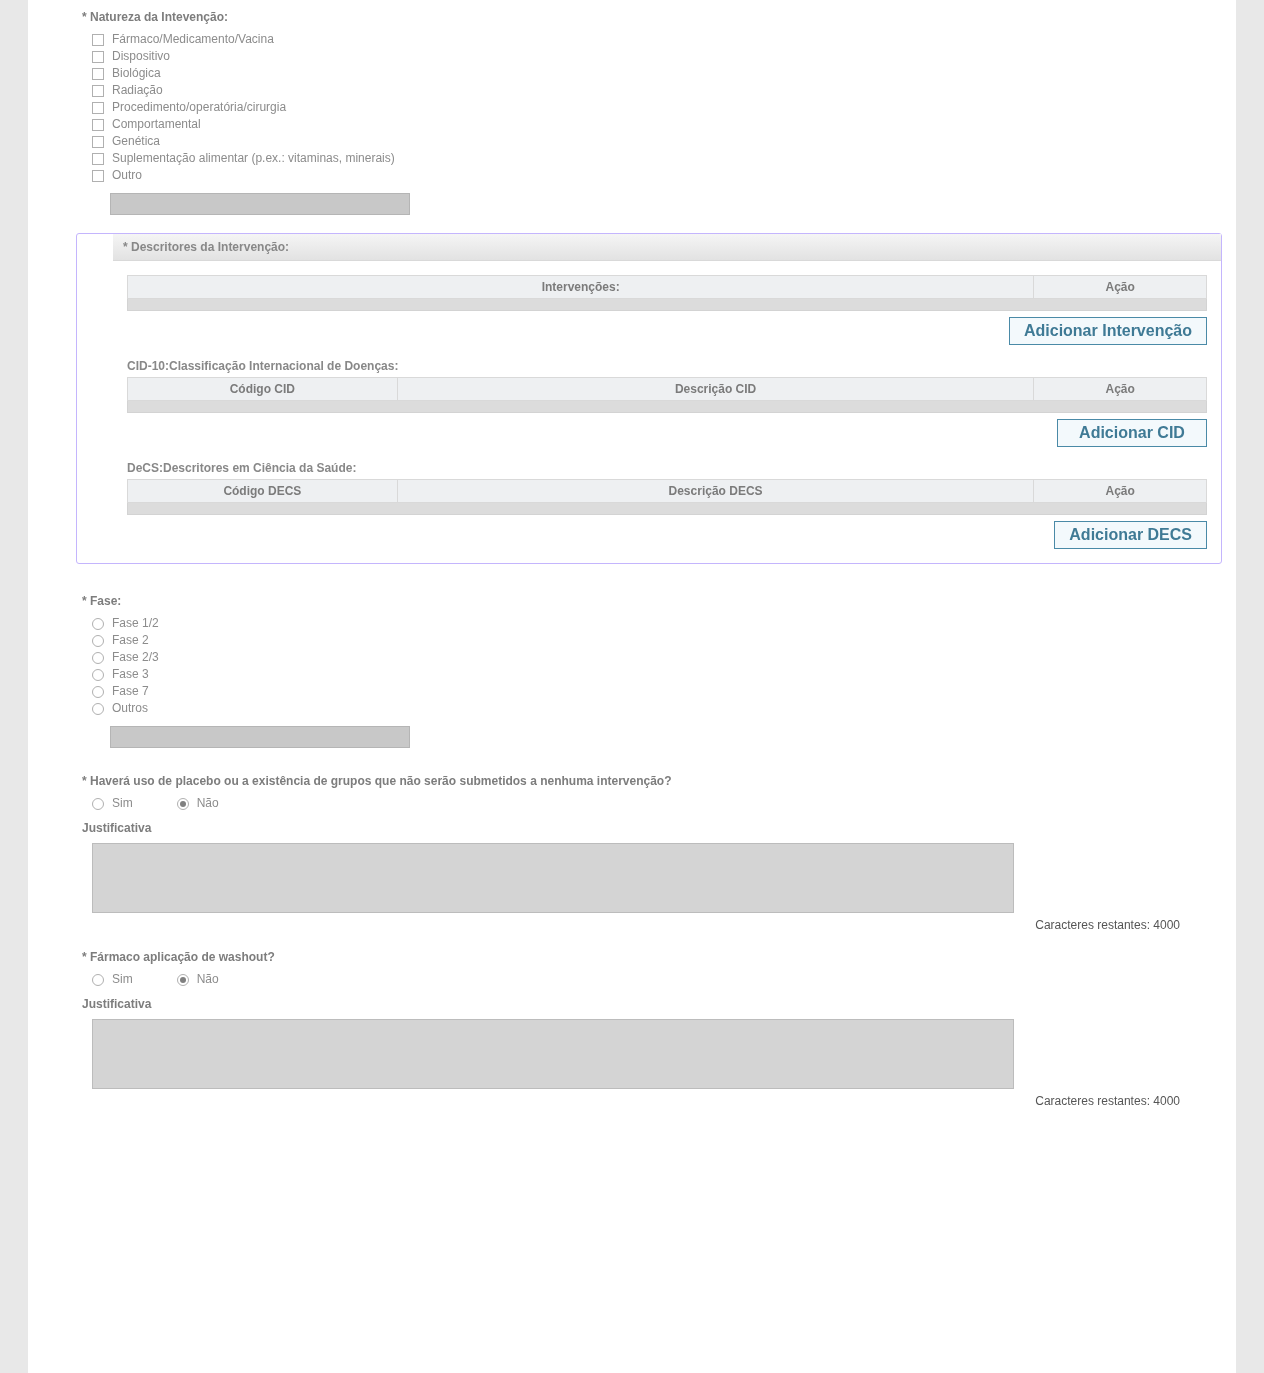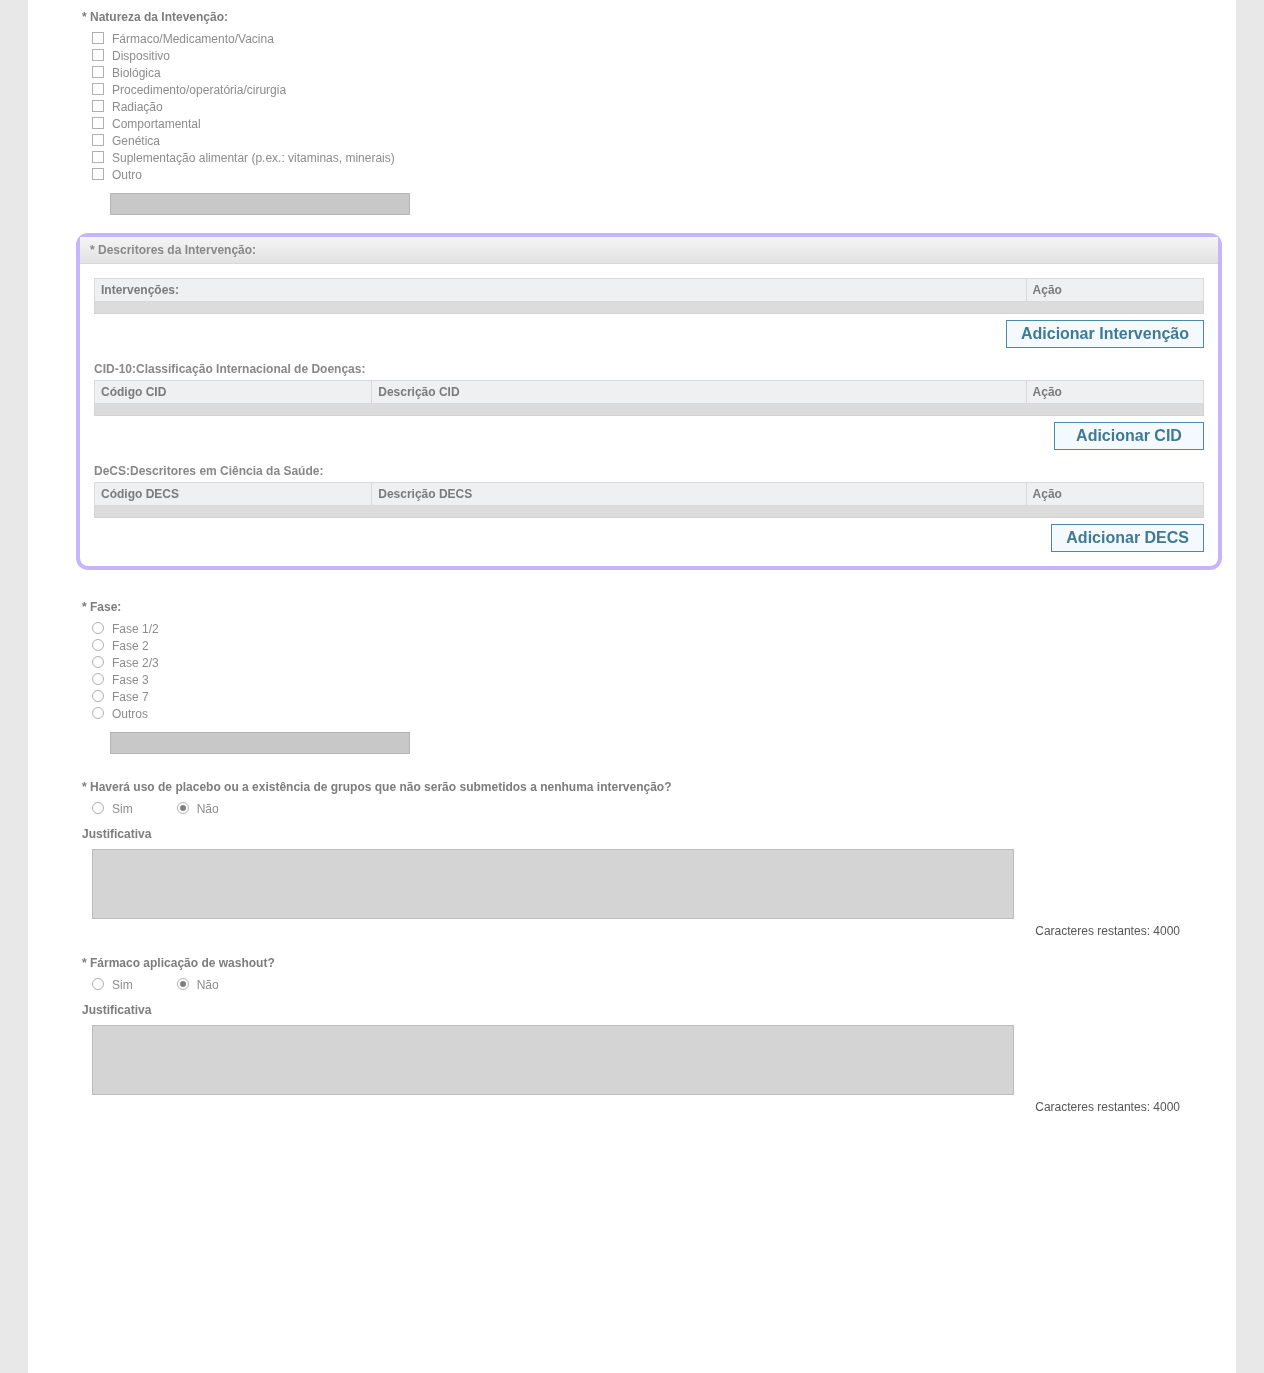--- a/index.html
+++ b/index.html
@@ -19,52 +19,53 @@
     .right-gutter { width: 28px; background: #e8e8e8; }
     .main-card {
       flex: 1;
       background: #ffffff;
       padding: 10px 0 10px 0;
       min-height: 1373px;
     }
     .section { padding: 0 30px 0 54px; margin-bottom: 18px; }
     .flabel { font-weight: bold; color: #7d7d7d; margin-bottom: 8px; }
     .checklist, .radiolist { margin-left: 10px; }
-    .check-row, .radio-row { display: flex; align-items: flex-start; margin-bottom: 3px; color: #8c8c8c; }
+    .check-row, .radio-row { display: flex; align-items: flex-end; margin-bottom: 3px; color: #8c8c8c; }
     .check-row input, .radio-row input { margin-right: 8px; }
     .gray-input {
       width: 300px; height: 22px;
       background: #c8c8c8;
       border: 1px solid #b5b5b5;
       margin-left: 28px; margin-top: 8px;
     }
     .radio-inline { display: flex; gap: 44px; margin-left: 10px; margin-bottom: 8px; }
 
     .panel {
       margin: 0 14px 0 48px;
-      border: 4px solid #c4b5fd;
-      border-radius: 12px;
+      border: 1px solid #c4b5fd;
+      border-radius: 3px;
       background: #fff;
+      padding-left: 36px;
     }
     .panel-header {
       background: linear-gradient(#f5f5f5, #e2e2e2);
       padding: 6px 10px;
       font-weight: bold;
       color: #888;
       border-bottom: 1px solid #d9d9d9;
     }
     .panel-body { padding: 14px; }
     .tbl { width: 100%; border-collapse: collapse; margin-bottom: 4px; }
     .tbl th {
       background: #eef0f2;
       border: 1px solid #d9d9d9;
       padding: 4px 6px;
       color: #7b7b7b;
       font-weight: bold;
-      text-align: left;
+      text-align: center;
       font-size: 12px;
     }
     .tbl-stripe { height: 12px; background: #dcdcdc; border: 1px solid #d3d3d3; border-top: none; }
     .btn-row { text-align: right; margin-top: 6px; }
     .btn {
       display: inline-block;
       border: 1px solid #4a8aa7;
       background: #f3f9fc;
       color: #3f7a95;
       font-weight: bold;
@@ -115,25 +116,25 @@
         <div class="check-row">
             <input type="checkbox" style="">
             <span>Dispositivo</span>
           </div>
         <div class="check-row">
             <input type="checkbox" style="">
             <span>Biológica</span>
           </div>
         <div class="check-row">
             <input type="checkbox" style="">
+            <span>Radiação</span>
+          </div>
+        <div class="check-row">
+            <input type="checkbox" style="">
             <span>Procedimento/operatória/cirurgia</span>
-          </div>
-        <div class="check-row">
-            <input type="checkbox" style="">
-            <span>Radiação</span>
           </div>
         <div class="check-row">
             <input type="checkbox" style="">
             <span>Comportamental</span>
           </div>
         <div class="check-row">
             <input type="checkbox" style="">
             <span>Genética</span>
           </div>
         <div class="check-row">

